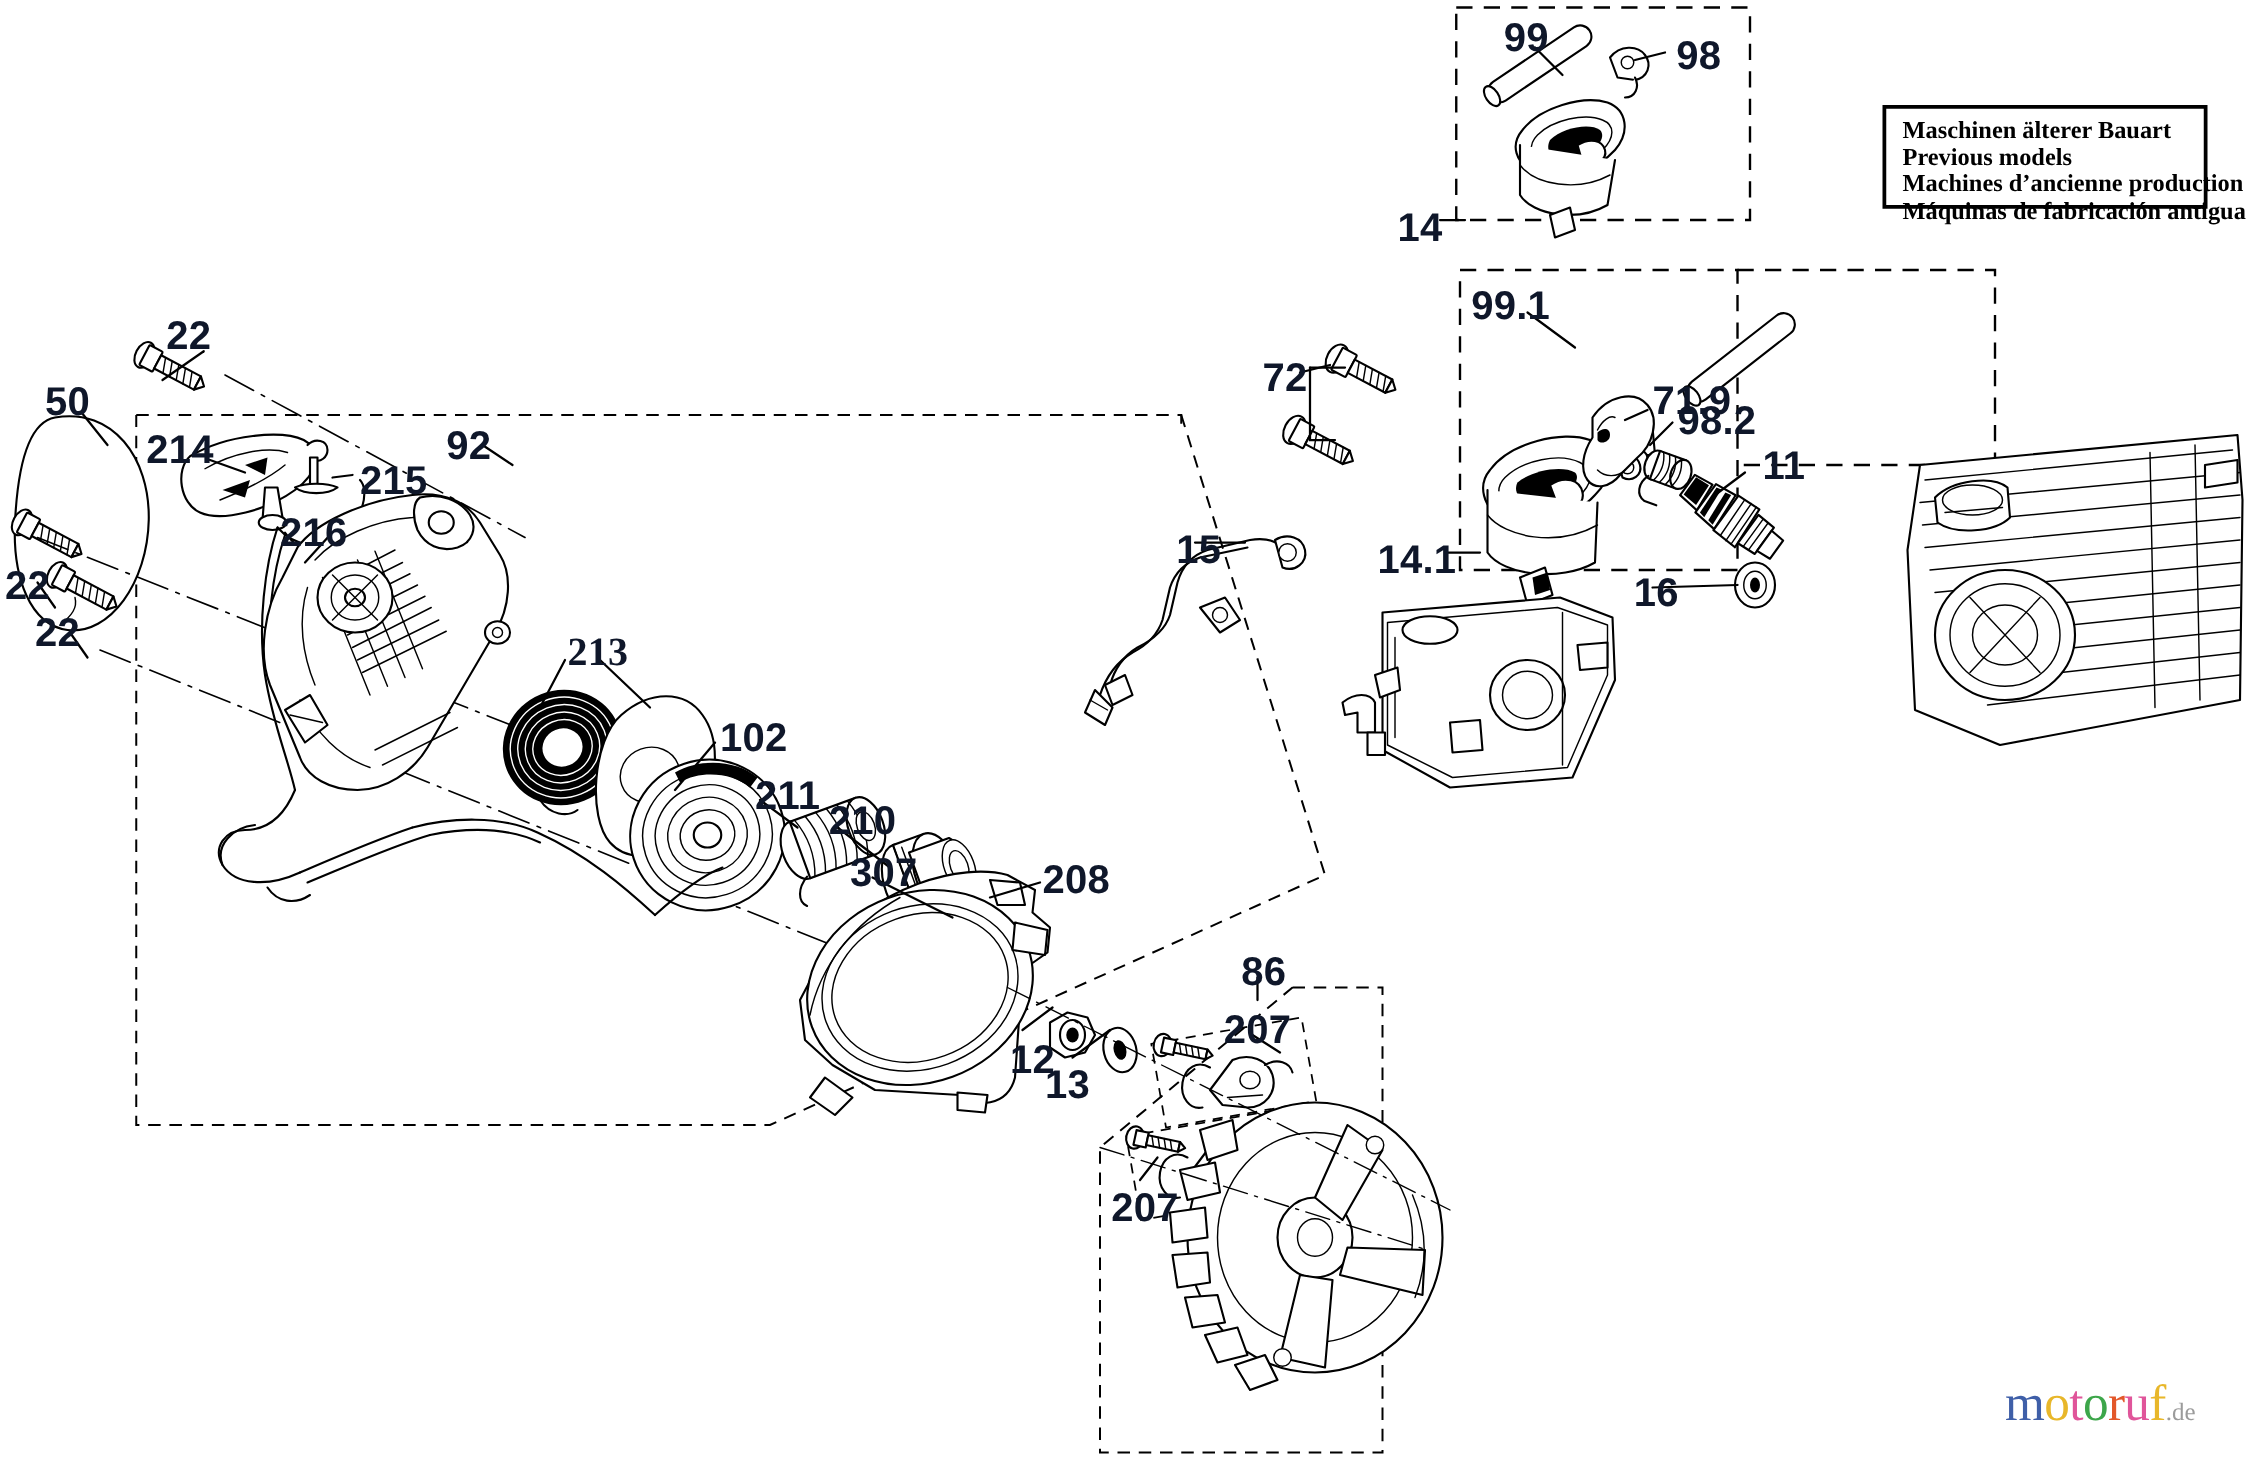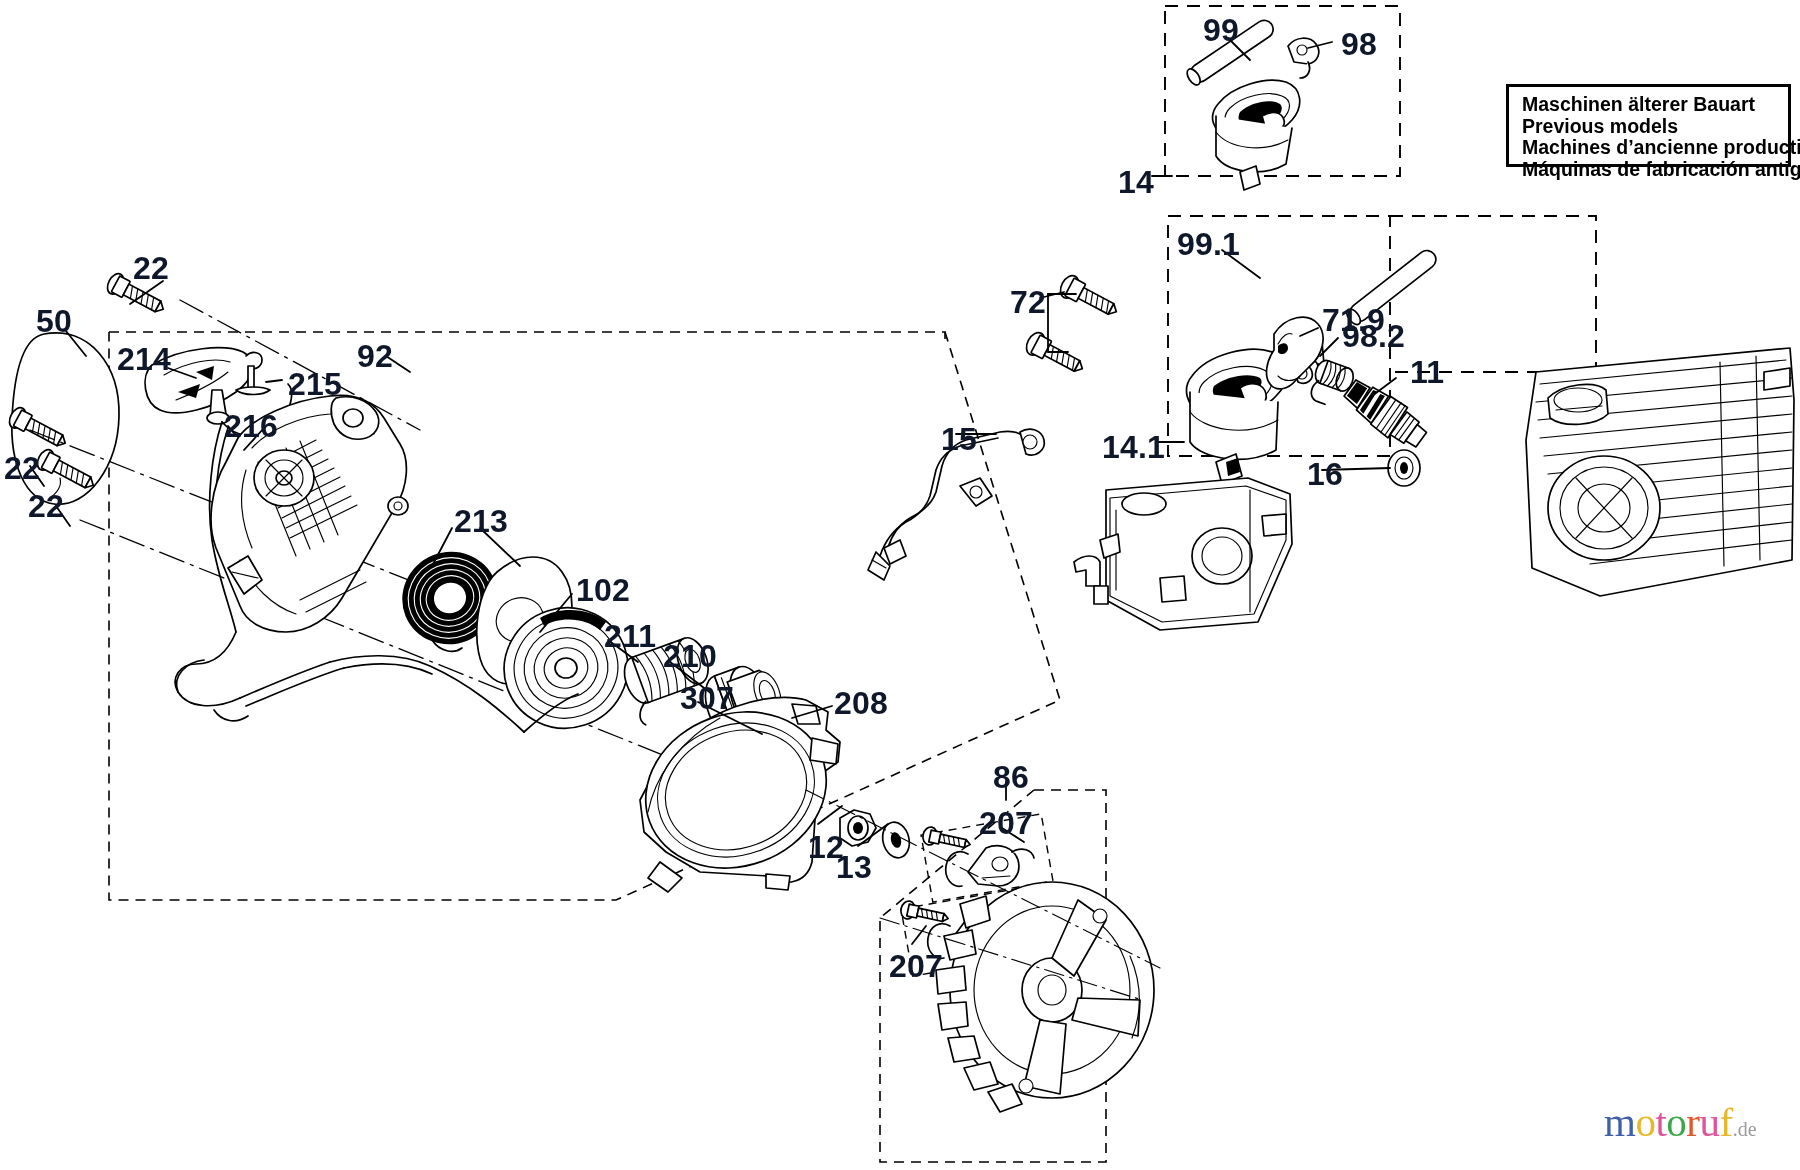--- a/index.html
+++ b/index.html
@@ -525,21 +525,21 @@
   </svg>
 
   <div class="callout" style="left:133px;top:252px;">22</div>
   <div class="callout" style="left:36px;top:305px;">50</div>
   <div class="callout" style="left:117px;top:343px;">214</div>
   <div class="callout" style="left:357px;top:340px;">92</div>
   <div class="callout" style="left:288px;top:368px;">215</div>
   <div class="callout" style="left:224px;top:410px;">216</div>
   <div class="callout" style="left:4px;top:452px;">22</div>
   <div class="callout" style="left:28px;top:490px;">22</div>
-  <div class="callout" style="left:454px;top:505px;">213</div>
+  <div class="callout" style="left:454px;top:505px;font-family:Liberation Serif, serif;">213</div>
   <div class="callout" style="left:576px;top:574px;">102</div>
   <div class="callout" style="left:604px;top:620px;">211</div>
   <div class="callout" style="left:663px;top:640px;">210</div>
   <div class="callout" style="left:680px;top:682px;">307</div>
   <div class="callout" style="left:834px;top:687px;">208</div>
   <div class="callout" style="left:808px;top:831px;">12</div>
   <div class="callout" style="left:836px;top:851px;">13</div>
   <div class="callout" style="left:993px;top:761px;">86</div>
   <div class="callout" style="left:979px;top:807px;">207</div>
   <div class="callout" style="left:889px;top:950px;">207</div>
@@ -548,21 +548,21 @@
   <div class="callout" style="left:1118px;top:166px;">14</div>
   <div class="callout" style="left:1177px;top:228px;">99.1</div>
   <div class="callout" style="left:1010px;top:286px;">72</div>
   <div class="callout" style="left:1322px;top:304px;">71.9</div>
   <div class="callout" style="left:1342px;top:320px;text-align:center;">98.2</div>
   <div class="callout" style="left:1384px;top:356px;margin-left:26px;">11</div>
   <div class="callout" style="left:928px;top:423px;margin-left:13px;">15</div>
   <div class="callout" style="left:1102px;top:431px;">14.1</div>
   <div class="callout" style="left:1307px;top:458px;">16</div>
 
-  <div class="notebox" style="left:1506px;top:84px;width:285px;height:83px;">
+  <div class="notebox" style="left:1506px;top:84px;width:260px;height:83px;font-family:Liberation Serif, serif;">
     <div>Maschinen älterer Bauart</div>
     <div>Previous models</div>
     <div>Machines d’ancienne production</div>
     <div>Máquinas de fabricación antigua</div>
   </div>
 
   <div class="logo" style="left:1604px;top:1098px;">
     <span style="color:#3f5fa8">m</span><span style="color:#e8b72a">o</span><span style="color:#e0559a">t</span><span style="color:#3da64a">o</span><span style="color:#e3582a">r</span><span style="color:#e0559a">u</span><span style="color:#e8b72a">f</span><span class="tld">.de</span>
   </div>
 

